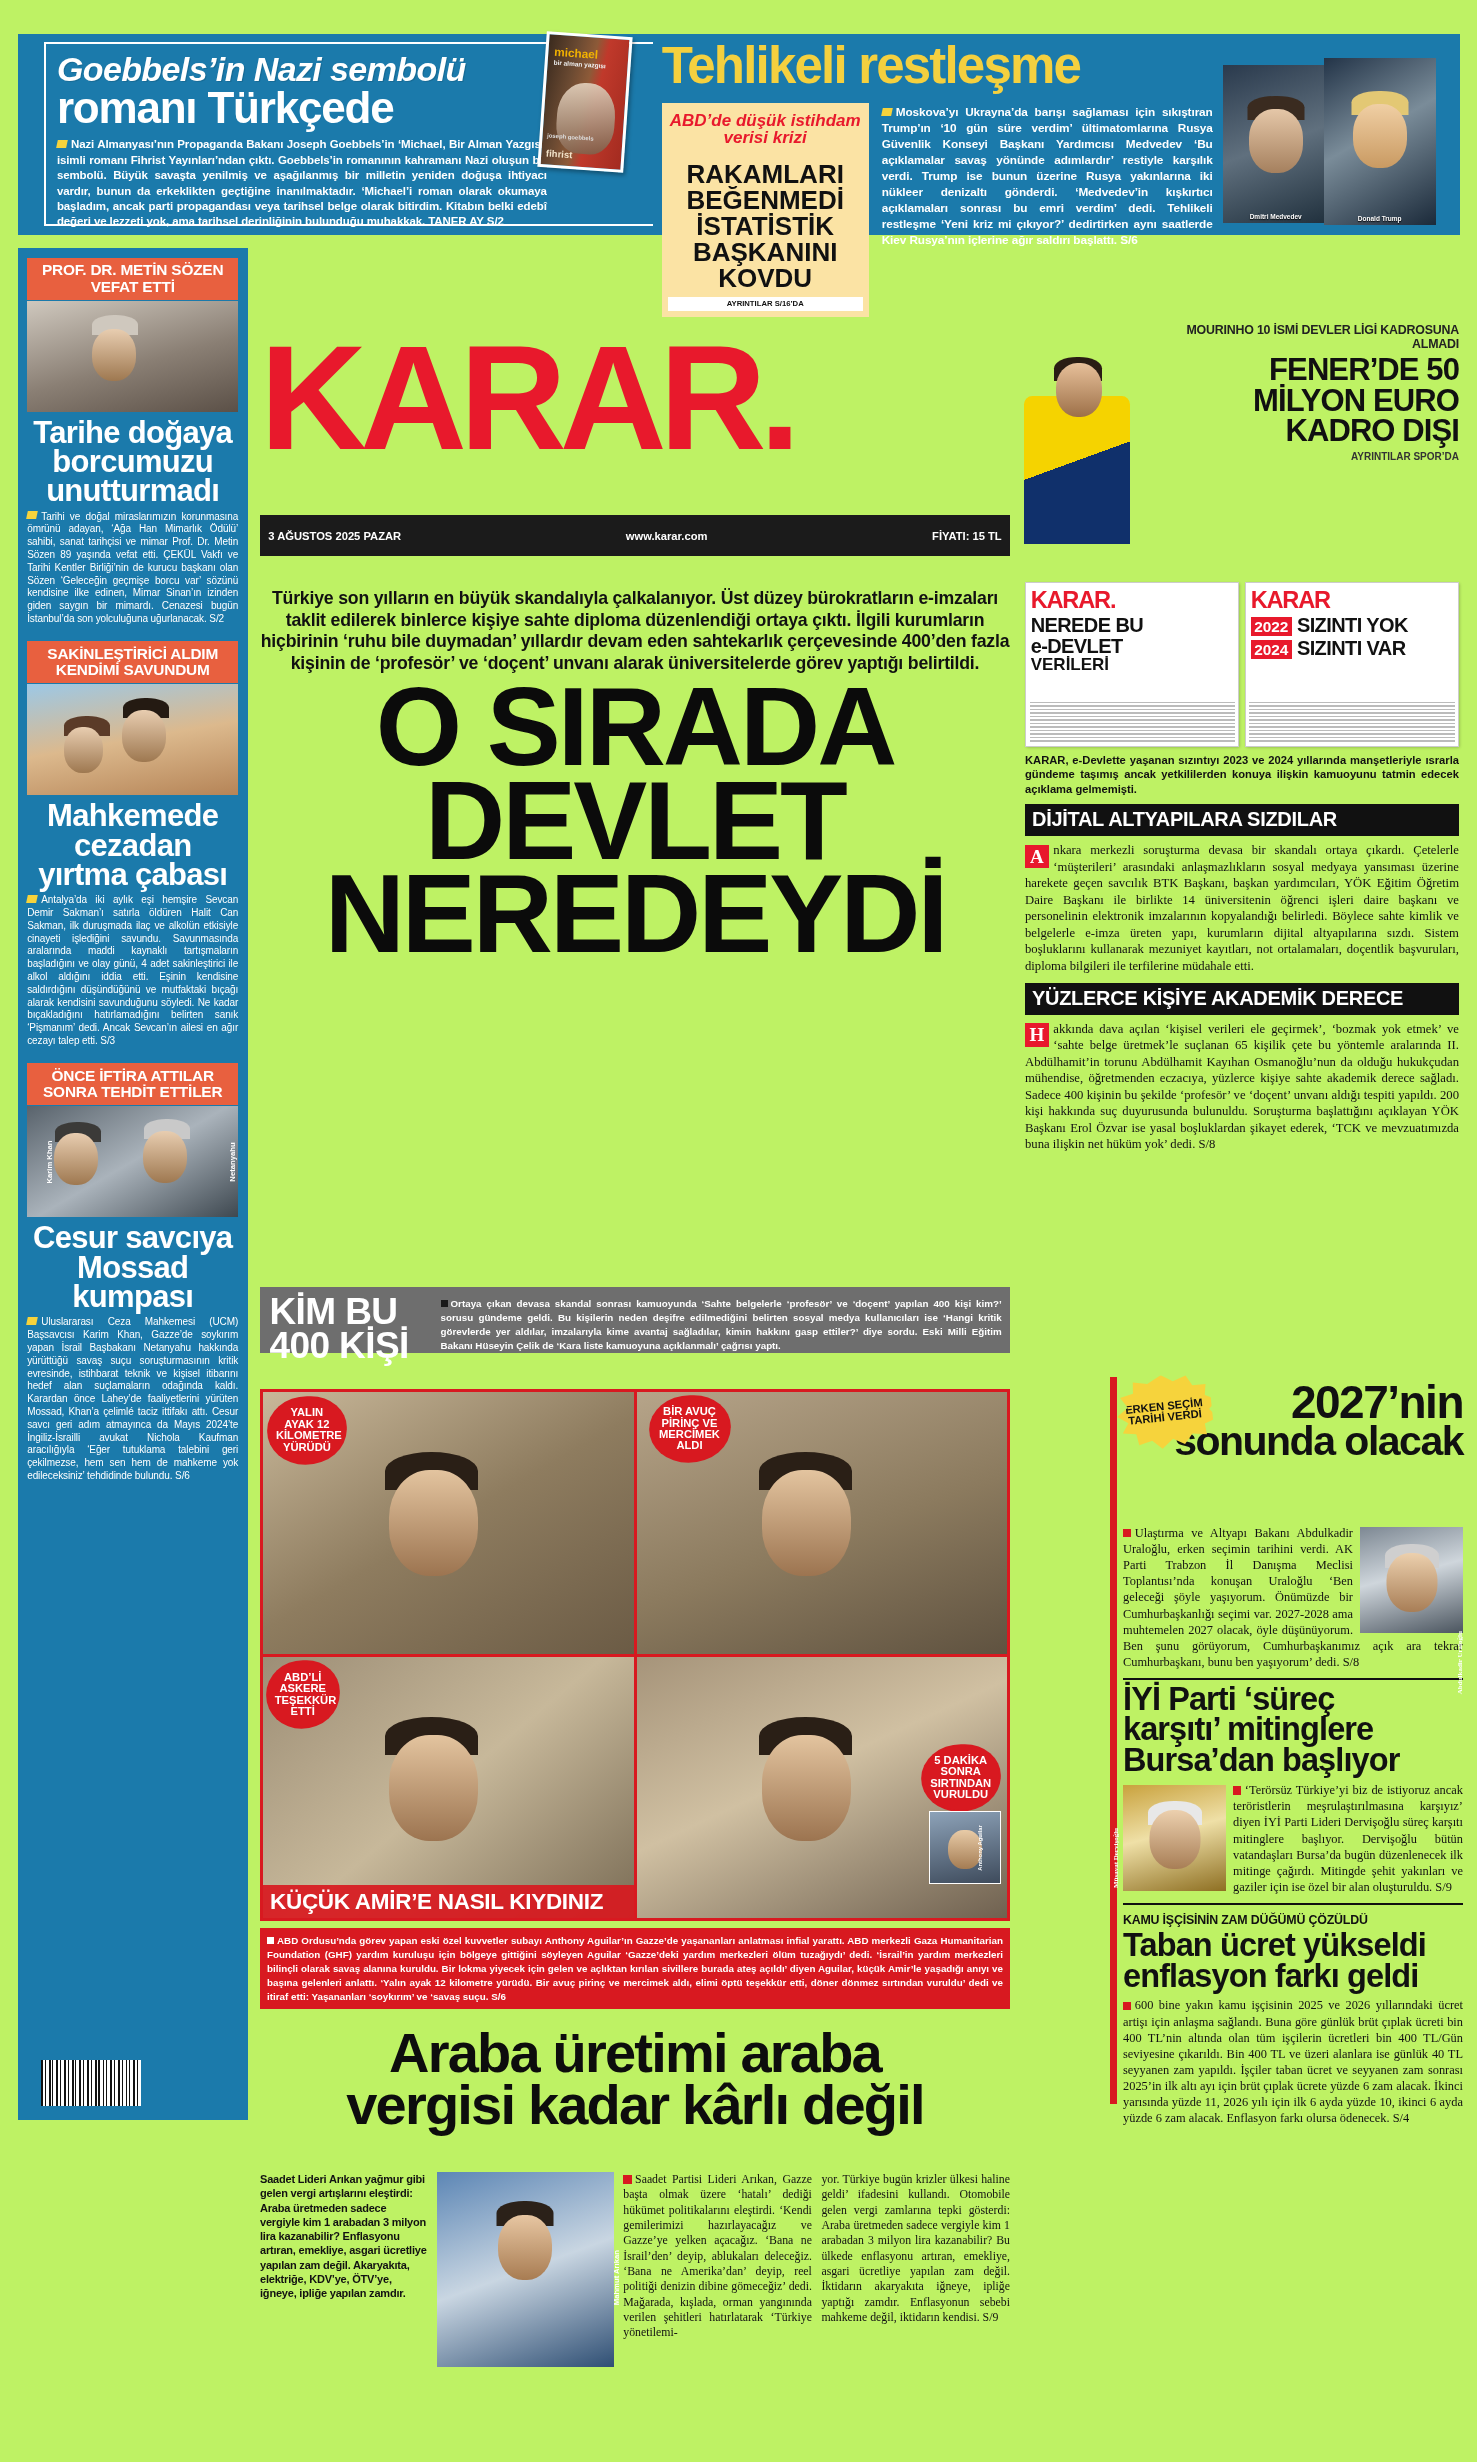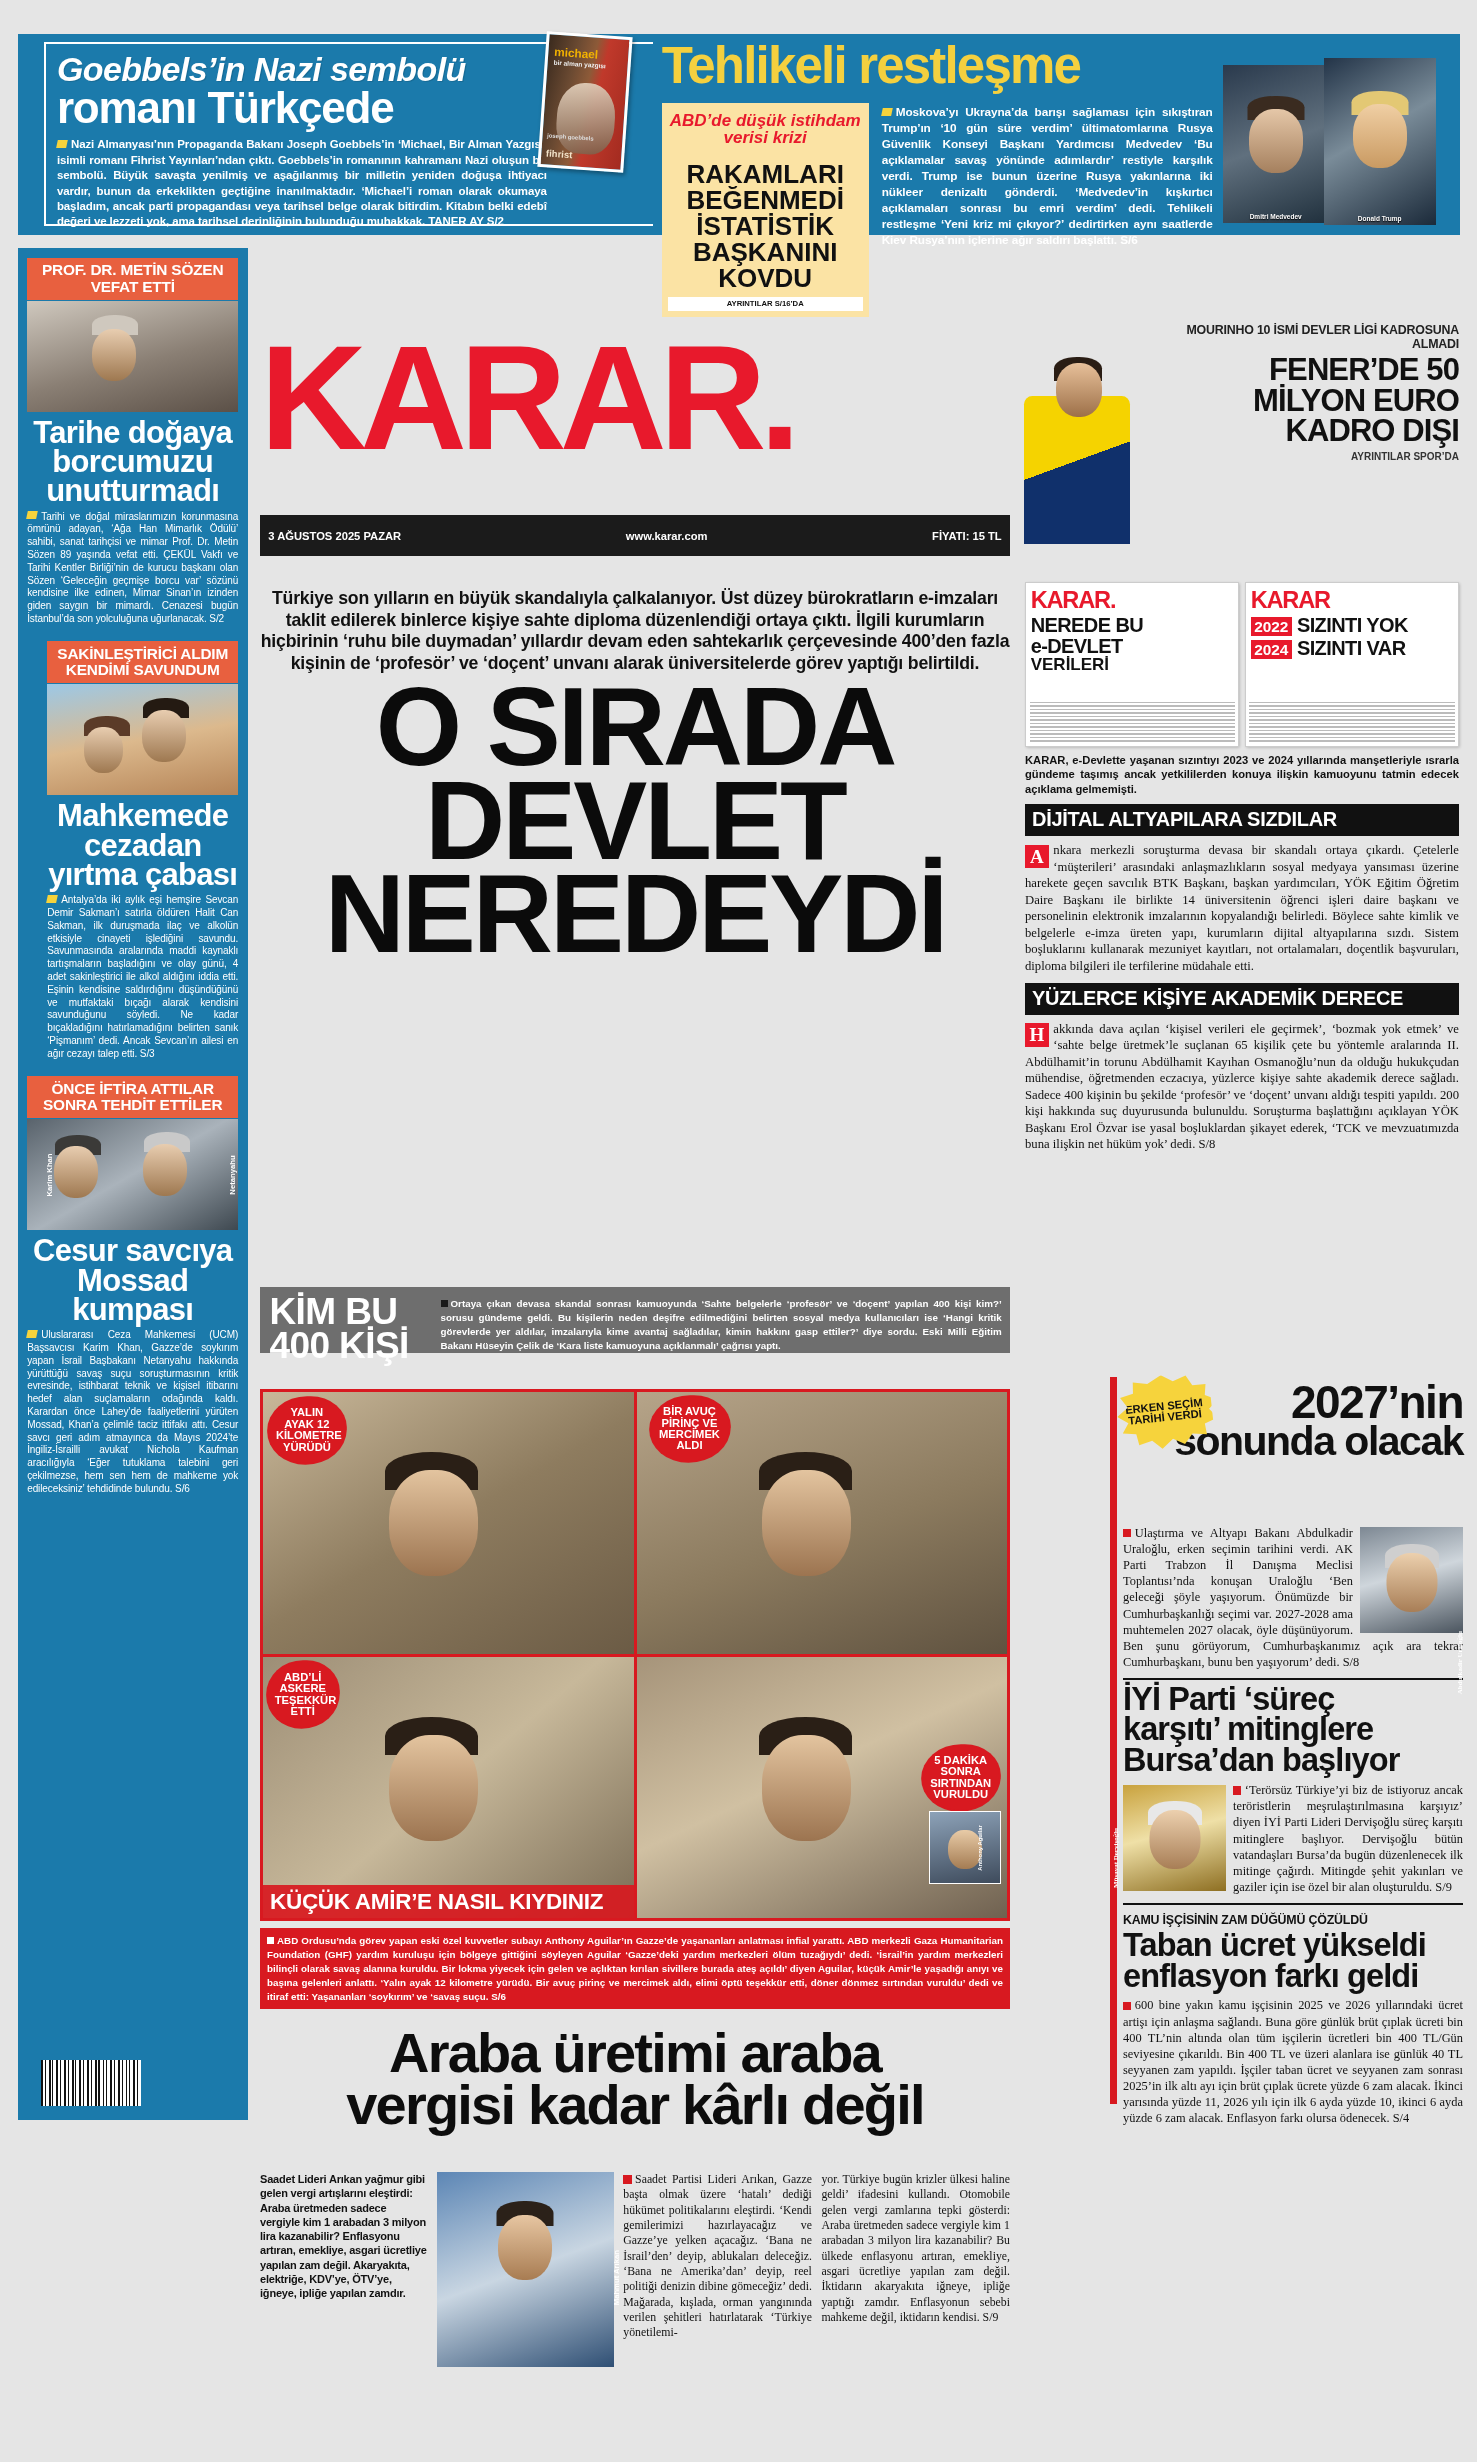--- a/index.html
+++ b/index.html
@@ -4,21 +4,21 @@
 <style>
   * { box-sizing: border-box; margin: 0; padding: 0; }
   html, body { width: 1477px; height: 2462px; }
   body {
     font-family: "Liberation Sans", sans-serif;
     background: #ffffff;
     color: #111;
     position: relative;
     overflow: hidden;
   }
-  .page { width: 1477px; height: 2462px; position: relative; background:#e5e5e5; padding: 0; }
+  .page { width: 1477px; height: 2462px; position: relative; background:#bef264; padding: 0; }
 
   
   .topbanner {
     position: absolute; left: 17.7px; top: 34px; width: 1442px; height: 201px;
     background: #1b7aab;
   }
   .tb-left { position:absolute; left: 26.6px; top: 8.3px; width: 609px; height: 184px; border:2.4px solid #fff; border-right:none; }
   .tb-left-inner { padding: 8.3px 9.5px 0 10.6px; }
   .tb-kicker1 {
     font-style: italic; font-weight: 800; color:#fff; font-size: 34px; line-height: 0.97;
@@ -288,21 +288,21 @@
       <div class="lc-photo p1">
         <div class="hd" style="left:65px;top:14px;background:#cfc8be;"></div>
         <div class="fc" style="left:65px;top:28px;"></div>
       </div>
       <div class="lc-head">Tarihe doğaya borcumuzu unutturmadı</div>
       <div class="lc-body">
         <span class="ybox"></span><span>Tarihi ve doğal miraslarımızın korunmasına ömrünü adayan, ‘Ağa Han Mimarlık Ödülü’ sahibi, sanat tarihçisi ve mimar Prof. Dr. Metin Sözen 89 yaşında vefat etti. ÇEKÜL Vakfı ve Tarihi Kentler Birliği’nin de kurucu başkanı olan Sözen ‘Geleceğin geçmişe borcu var’ sözünü kendisine ilke edinen, Mimar Sinan’ın izinden giden saygın bir mimardı. Cenazesi bugün İstanbul’da son yolculuğuna uğurlanacak. S/2</span>
       </div>
     </div>
 
-    <div class="lc-block" style="padding-top:15.4px;margin-left:20px;">
+    <div class="lc-block" style="padding-top:15.4px;">
       <div class="lc-kicker">SAKİNLEŞTİRİCİ ALDIM KENDİMİ SAVUNDUM</div>
       <div class="lc-photo p2">
         <div class="hd" style="left:37px;top:32px;background:#5b3b28;"></div>
         <div class="fc" style="left:37px;top:43px;width:39px;height:46px;"></div>
         <div class="hd" style="left:96px;top:14px;background:#241a12;"></div>
         <div class="fc" style="left:95px;top:26px;"></div>
       </div>
       <div class="lc-head">Mahkemede cezadan yırtma çabası</div>
       <div class="lc-body">
         <span class="ybox"></span><span>Antalya’da iki aylık eşi hemşire Sevcan Demir Sakman’ı satırla öldüren Halit Can Sakman, ilk duruşmada ilaç ve alkolün etkisiyle cinayeti işlediğini savundu. Savunmasında aralarında maddi kaynaklı tartışmaların başladığını ve olay günü, 4 adet sakinleştirici ile alkol aldığını iddia etti. Eşinin kendisine saldırdığını düşündüğünü ve mutfaktaki bıçağı alarak kendisini savunduğunu söyledi. Ne kadar bıçakladığını hatırlamadığını belirten sanık ‘Pişmanım’ dedi. Ancak Sevcan’ın ailesi en ağır cezayı talep etti. S/3</span>

